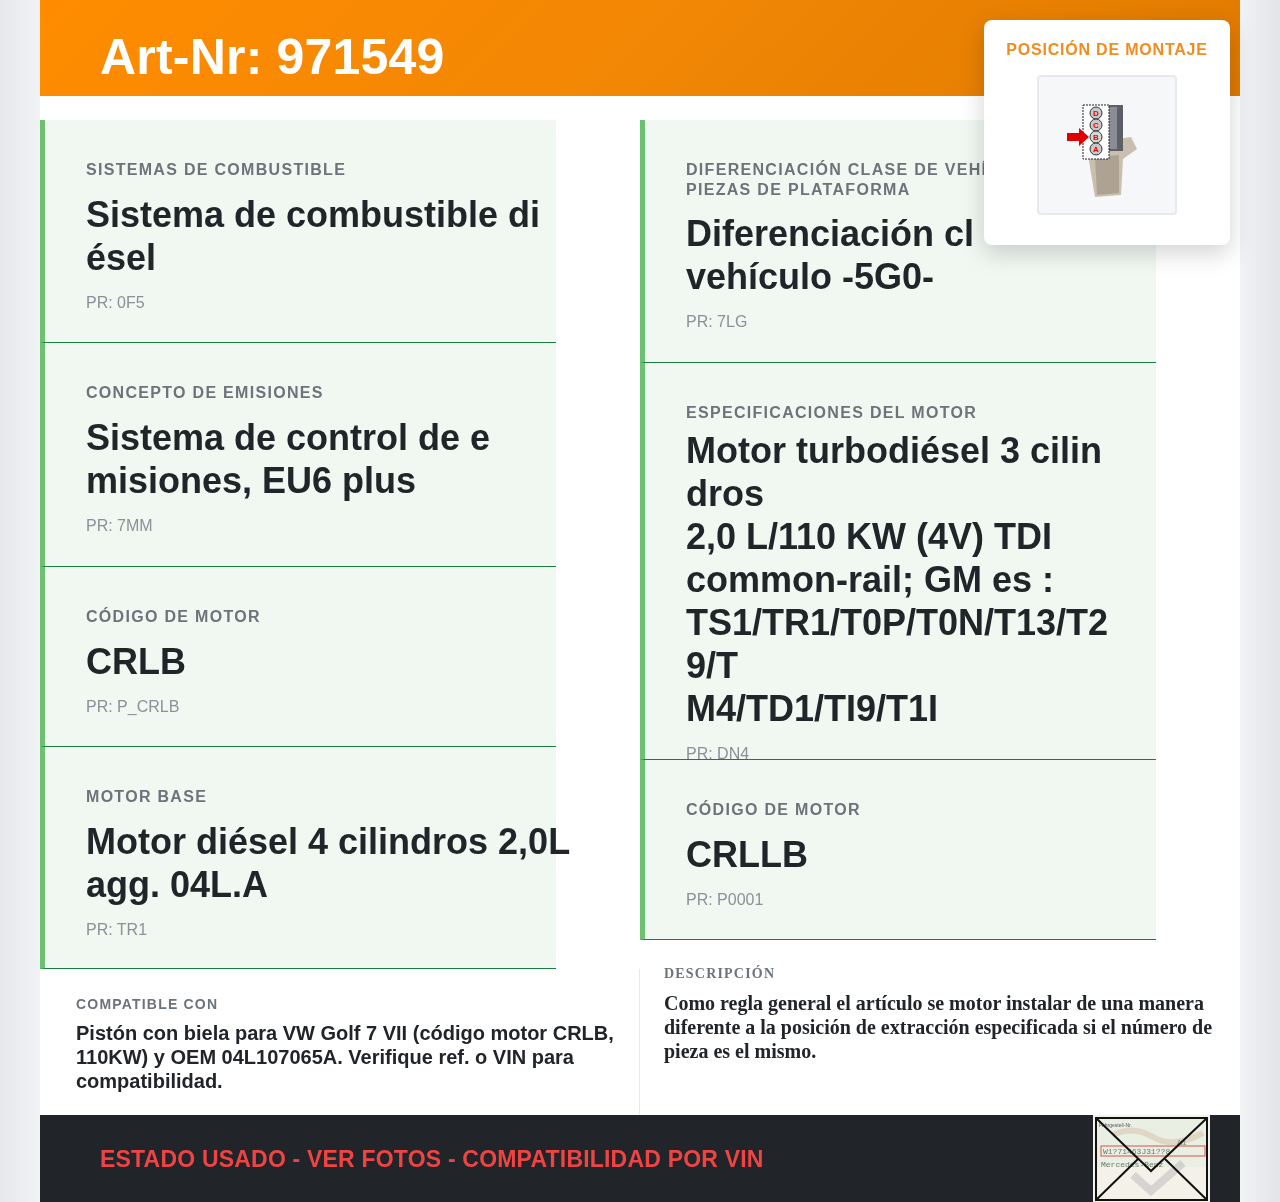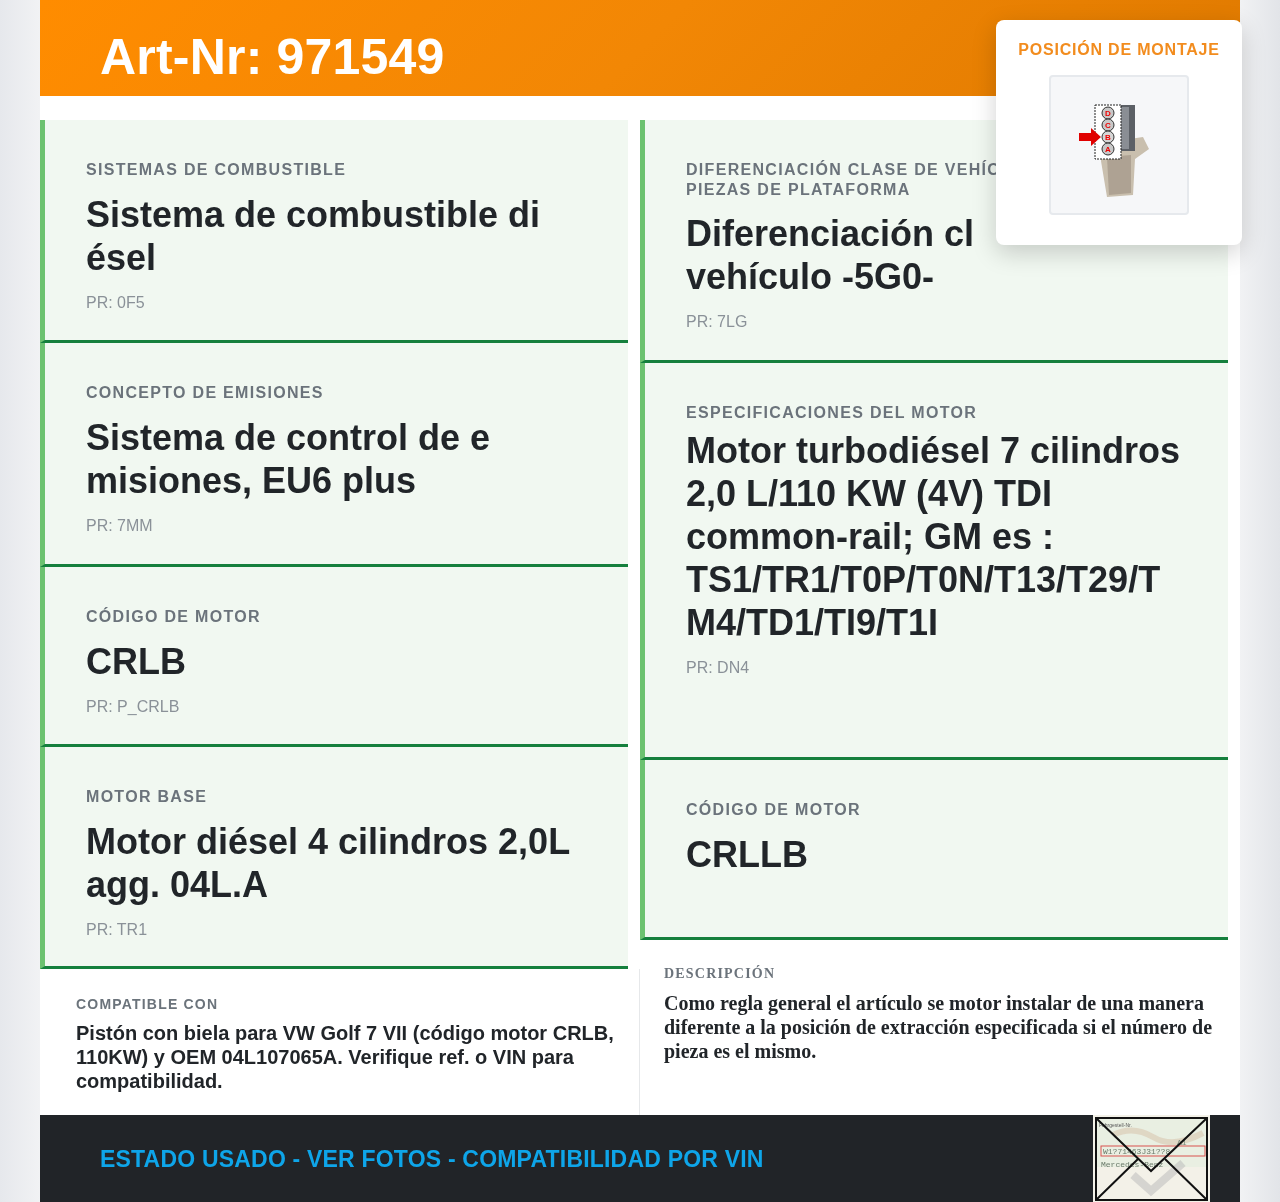--- a/index.html
+++ b/index.html
@@ -23,24 +23,24 @@
     font-size: 50px; font-weight: 700; color: #ffffff; letter-spacing: 0.2px;
     font-family: "Liberation Sans", sans-serif;
   }
   .grid {
     position: absolute; left: 0; top: 120px; width: 1200px;
   }
   .col { position: absolute; top: 0; width: 600px; }
   .col.left { left: 0; }
   .col.right { left: 600px; }
   .card {
-    position: relative; width: 588px;
+    position: relative; width: 516px;
     background: #f1f8f1;
     border-left: 5px solid #6cc270;
-    border-bottom: 3px solid #15803d;
+    border-bottom: 1px solid #15803d;
     padding: 40px 40px 0 41px;
   }
   .card-label {
     font-size: 16px; font-weight: 700; color: #6b737b;
     letter-spacing: 1.3px; text-transform: uppercase; line-height: 20px;
     font-family: "Liberation Sans", sans-serif;
   }
   .card-value {
     font-size: 36px; font-weight: 700; color: #212529;
     line-height: 43px; margin-top: 13px; word-break: break-all;
@@ -62,31 +62,30 @@
   }
   .divider-v {
     position: absolute; left: 599px; top: 969px; width: 1px; height: 146px; background: #e6e8ea;
   }
   .footer {
     position: absolute; left: 0; top: 1115px; width: 1200px; height: 87px;
     background: #212428;
   }
   .footer-text {
     position: absolute; left: 60px; top: 31px;
-    font-size: 23px; font-weight: 700; color: #0ea5e9; letter-spacing: 0.2px;
+    font-size: 23px; font-weight: 700; color: #ef4444; letter-spacing: 0.2px;
   }
   .vin-thumb {
     position: absolute; left: 1053px; top: 0; width: 117px; height: 87px;
     background: #f4f2ea; overflow: hidden;
   }
   .mount-card {
     position: absolute; left: 984px; top: 20px; width: 246px; height: 225px;
     background: #ffffff; border-radius: 8px;
     box-shadow: 0 8px 24px rgba(0,0,0,0.18);
-    margin-left: 12px;
   }
   .mount-title {
     position: absolute; left: 0; top: 21px; width: 246px; text-align: center;
     font-size: 16px; font-weight: 700; color: #f28c1e; letter-spacing: 0.8px;
   }
   .mount-img {
     position: absolute; left: 53px; top: 55px; width: 140px; height: 140px;
     background: #f6f7f9; border: 2px solid #e6e9ed; border-radius: 4px;
   }
 </style>
@@ -127,31 +126,32 @@
       <div class="card" style="height:243px;">
         <div class="card-label">DIFERENCIACIÓN CLASE DE VEHÍC</div>
         <div class="card-label">PIEZAS DE PLATAFORMA</div>
         <div class="card-value" style="margin-top:12px;">Diferenciación cl</div>
         <div class="card-value" style="margin-top:0;">vehículo -5G0-</div>
         <div class="card-pr">PR: 7LG</div>
       </div>
       <div class="card" style="height:397px;">
         <div class="card-label">ESPECIFICACIONES DEL MOTOR</div>
         <div style="margin-top:6px;">
-          <div class="card-value" style="margin-top:0;">Motor turbodiésel 7 cilindros</div>
+          <div class="card-value" style="margin-top:0;">Motor turbodiésel 3 cilindros</div>
           <div class="card-value" style="margin-top:0;">2,0 L/110 KW (4V) TDI</div>
           <div class="card-value" style="margin-top:0;">common-rail; GM es :</div>
           <div class="card-value" style="margin-top:0;">TS1/TR1/T0P/T0N/T13/T29/T</div>
           <div class="card-value" style="margin-top:0;">M4/TD1/TI9/T1I</div>
         </div>
         <div class="card-pr">PR: DN4</div>
       </div>
       <div class="card" style="height:180px;">
         <div class="card-label">CÓDIGO DE MOTOR</div>
         <div class="card-value">CRLLB</div>
+        <div class="card-pr">PR: P0001</div>
       </div>
     </div>
   </div>
 
   <div class="info-block" style="left:12px; top:995px; width:599px;">
     <div class="info-label">COMPATIBLE CON</div>
     <div class="info-text" style="width:550px;">Pistón con biela para VW Golf 7 VII (código motor CRLB, 110KW) y OEM 04L107065A. Verifique ref. o VIN para compatibilidad.</div>
   </div>
   <div class="divider-v"></div>
 

